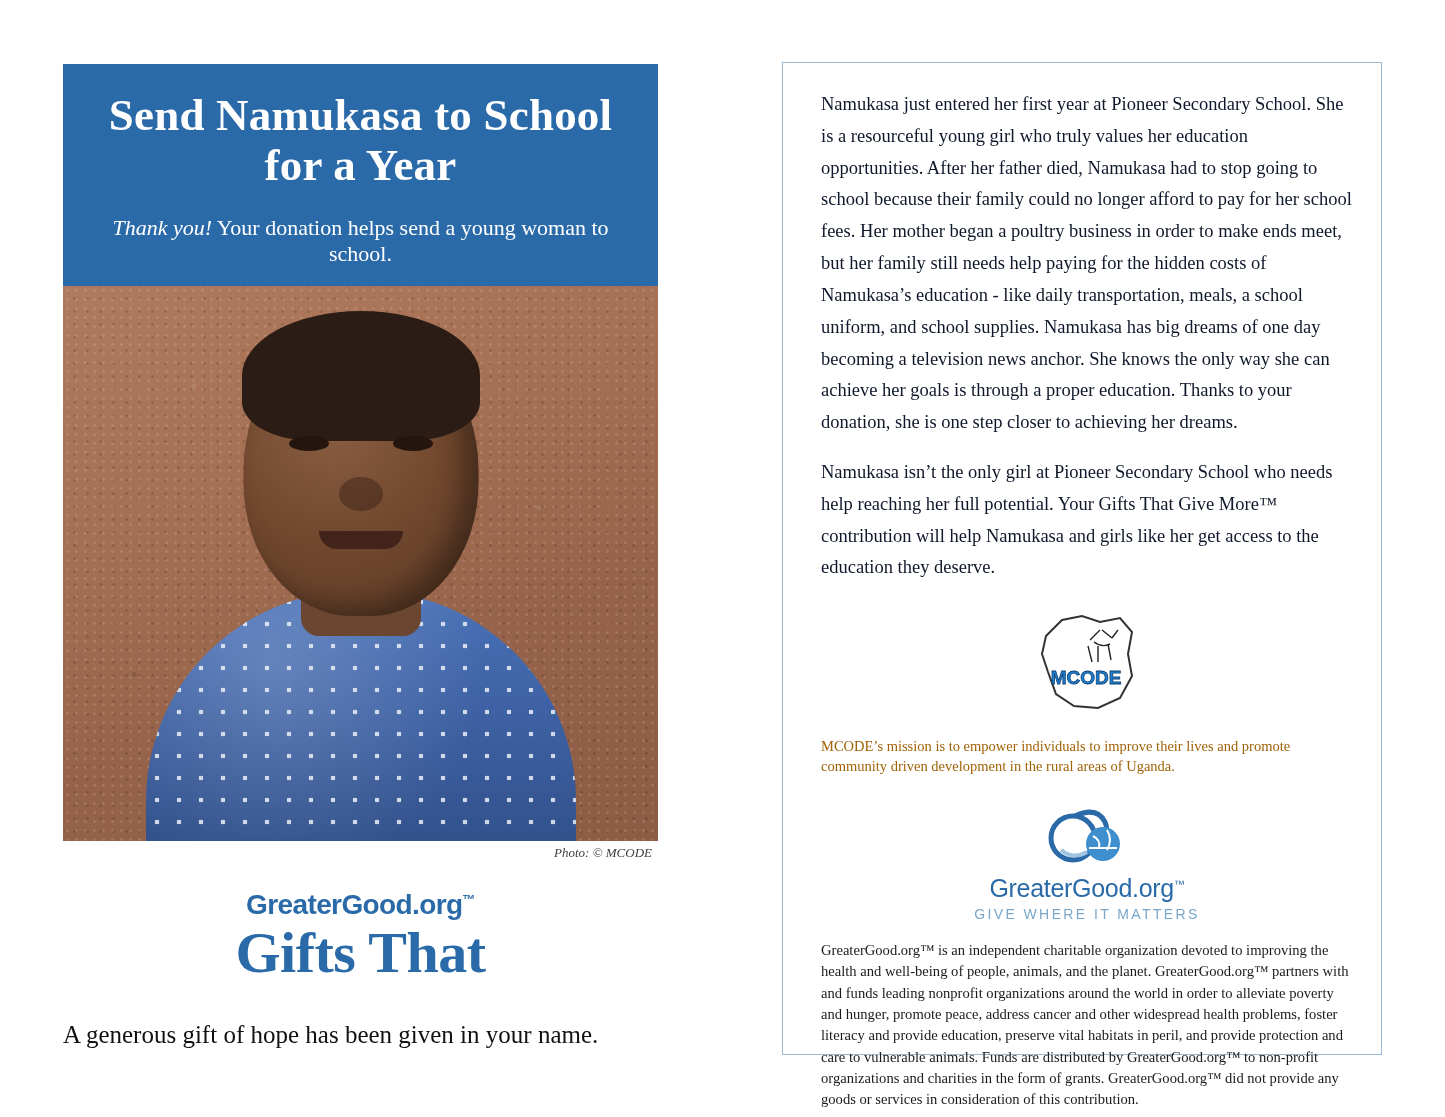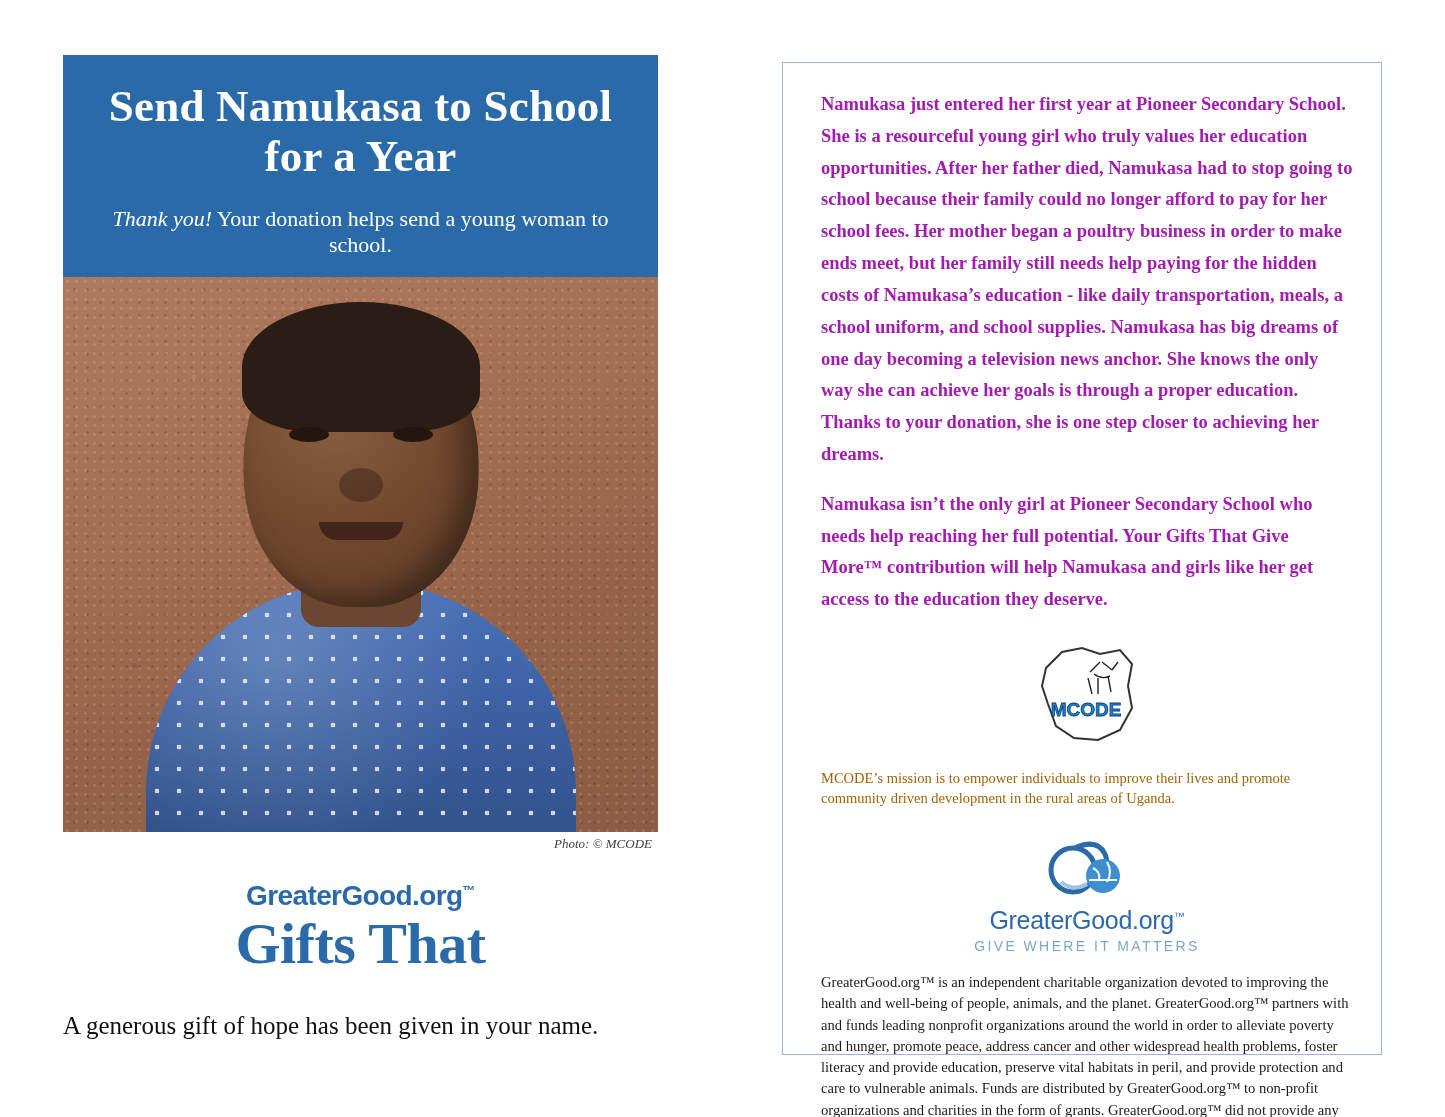--- a/index.html
+++ b/index.html
@@ -12,21 +12,21 @@
   .page {
     position: relative;
     width: 1445px; height: 1117px;
     background: #ffffff;
     overflow: hidden;
   }
 
   
   .left-card {
     position: absolute;
-    left: 63px; top: 55px;
+    left: 63px; top: 64px;
     width: 595px;
   }
   .blue-header {
     background: #2a6aa8;
     color: #ffffff;
     padding: 26px 24px 18px 24px;
     text-align: center;
   }
   .blue-header h1 {
     margin: 0;
@@ -189,23 +189,22 @@
   .right-title {
     color: #2a6aa8;
     font-size: 25px;
     line-height: 1.2;
     margin: 0 0 14px 0;
     font-weight: normal;
   }
   .body-p {
     font-size: 18.5px;
     line-height: 1.72;
-    color: #a21caf;
+    color: #0f172a;
     margin: 0 0 18px 0;
-    font-weight: bold;
   }
 
   .mcode-logo-wrap {
     text-align: center;
     margin: 22px 0 14px 0;
   }
   .mcode-caption {
     font-size: 14.5px;
     line-height: 1.38;
     color: #a16207;

